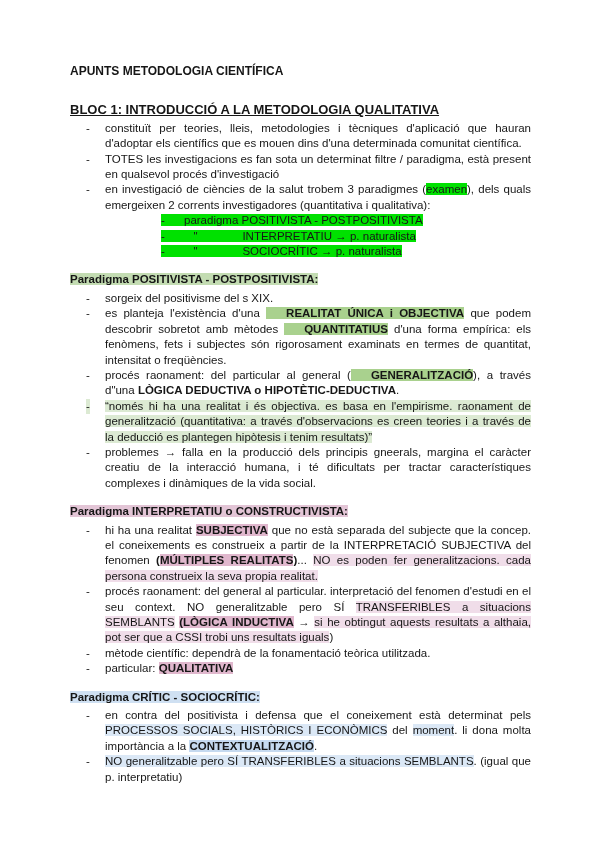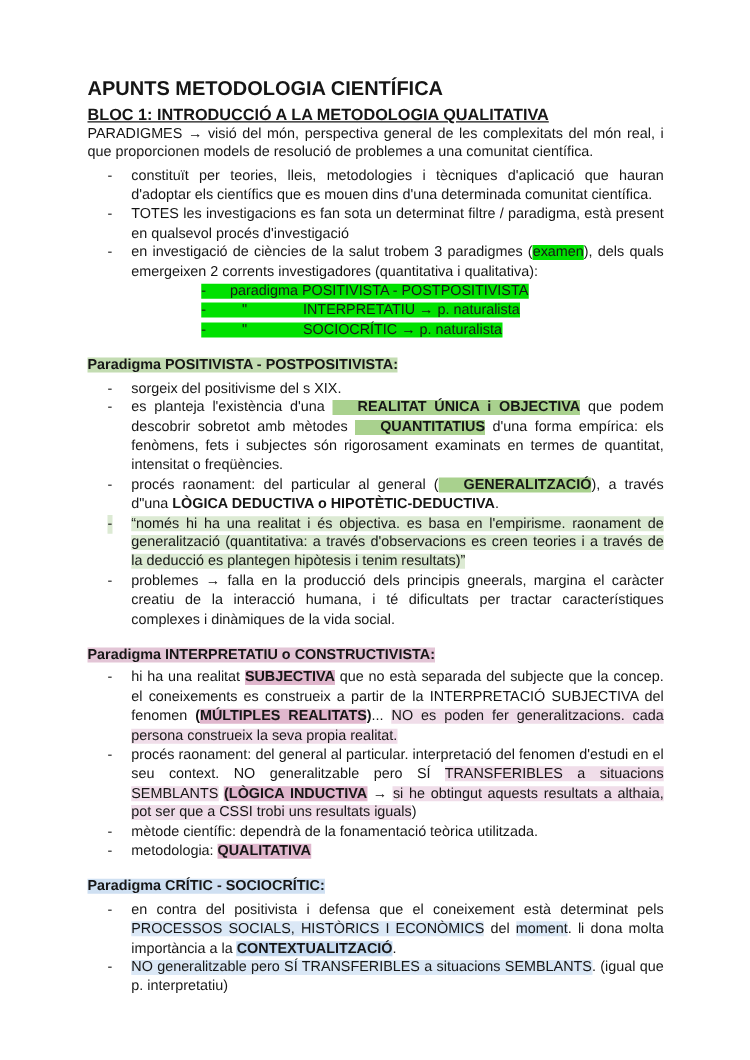--- a/index.html
+++ b/index.html
@@ -8,21 +8,21 @@
     font-family:"Liberation Sans","DejaVu Sans",sans-serif;
     color:#161616;
   }
   .page{
     box-sizing:border-box;
     width:600px;height:848px;
     padding:64px 69px 0 70px;
     font-size:11.5px;
     line-height:15.4px;
   }
-  .title{font-weight:700;font-size:16px;margin-bottom:5px;}
+  .title{font-weight:700;font-size:12px;margin-bottom:23px;}
   .heading{font-weight:700;font-size:13px;text-decoration:underline;}
   .para{text-align:justify;}
   .bullets{margin-top:3px;}
   .bullet{position:relative;padding-left:35px;text-align:justify;}
   .bullet .marker{position:absolute;left:16px;top:0;}
   .green-rows{margin-left:53px;}
   .green-row{white-space:pre;padding-left:38px;}
   .section{margin-top:13px;}
   .section-header{margin-bottom:0;}
   .b{font-weight:700;}
@@ -40,21 +40,20 @@
 </style>
 </head>
 <body>
 
 <div class="page">
 
   <div class="title">APUNTS METODOLOGIA CIENTÍFICA</div>
 
   <div class="heading">BLOC 1: INTRODUCCIÓ A LA METODOLOGIA QUALITATIVA</div>
 
-  <div class="para"><span class="run ">PARADIGMES → visió del món, perspectiva general de les complexitats del món real, i que proporcionen models de resolució de problemes a una comunitat científica.</span></div>
 
   <div class="bullets">
     <div class="bullet"><span class="marker ">-</span><span><span class="run ">constituït per teories, lleis, metodologies i tècniques d'aplicació que hauran d'adoptar els científics que es mouen dins d'una determinada comunitat científica.</span></span></div>
     <div class="bullet"><span class="marker ">-</span><span><span class="run ">TOTES les investigacions es fan sota un determinat filtre / paradigma, està present en qualsevol procés d'investigació</span></span></div>
     <div class="bullet"><span class="marker ">-</span><span><span class="run ">en investigació de ciències de la salut trobem 3 paradigmes (</span><span class="run hl-bg">examen</span><span class="run ">), dels quals emergeixen 2 corrents investigadores (quantitativa i qualitativa):</span></span></div>
     <div class="green-rows">
       <div class="green-row"><span class="hl-bg">-      paradigma POSITIVISTA - POSTPOSITIVISTA</span></div>
       <div class="green-row"><span class="hl-bg">-         "              INTERPRETATIU → p. naturalista</span></div>
       <div class="green-row"><span class="hl-bg">-         "              SOCIOCRÍTIC → p. naturalista</span></div>
     </div>
@@ -74,21 +73,21 @@
   </div>
 
   <div class="section">
     <div class="section-header">
       <span class="b hl-ph">Paradigma INTERPRETATIU o CONSTRUCTIVISTA:</span>
     </div>
     <div class="bullets">
       <div class="bullet"><span class="marker ">-</span><span><span class="run ">hi ha una realitat </span><span class="run b hl-pt">SUBJECTIVA</span><span class="run "> que no està separada del subjecte que la concep. el coneixements es construeix a partir de la INTERPRETACIÓ SUBJECTIVA del fenomen </span><span class="run b">(</span><span class="run b hl-pt">MÚLTIPLES REALITATS</span><span class="run b">)</span><span class="run ">... </span><span class="run hl-p3">NO es poden fer generalitzacions. cada persona construeix la seva propia realitat.</span></span></div>
       <div class="bullet"><span class="marker ">-</span><span><span class="run ">procés raonament: del general al particular. interpretació del fenomen d'estudi en el seu context. NO generalitzable pero SÍ </span><span class="run hl-p3">TRANSFERIBLES a situacions SEMBLANTS</span><span class="run "> </span><span class="run b hl-pt">(LÒGICA INDUCTIVA</span><span class="run "> → </span><span class="run hl-p3">si he obtingut aquests resultats a althaia, pot ser que a CSSI trobi uns resultats iguals</span><span class="run ">)</span></span></div>
       <div class="bullet"><span class="marker ">-</span><span><span class="run ">mètode científic: dependrà de la fonamentació teòrica utilitzada.</span></span></div>
-      <div class="bullet"><span class="marker ">-</span><span><span class="run ">metodologia: </span><span class="run b hl-pt">QUALITATIVA</span></span></div>
+      <div class="bullet"><span class="marker ">-</span><span><span class="run ">particular: </span><span class="run b hl-pt">QUALITATIVA</span></span></div>
     </div>
   </div>
 
   <div class="section">
     <div class="section-header">
       <span class="b hl-bh">Paradigma CRÍTIC - SOCIOCRÍTIC:</span>
     </div>
     <div class="bullets">
       <div class="bullet"><span class="marker ">-</span><span><span class="run ">en contra del positivista i defensa que el coneixement està determinat pels </span><span class="run hl-b3">PROCESSOS SOCIALS, HISTÒRICS I ECONÒMICS</span><span class="run "> del </span><span class="run hl-b3">moment</span><span class="run ">. li dona molta importància a la </span><span class="run b hl-bt">CONTEXTUALITZACIÓ</span><span class="run ">.</span></span></div>
       <div class="bullet"><span class="marker ">-</span><span><span class="run hl-b3">NO generalitzable pero SÍ TRANSFERIBLES a situacions SEMBLANTS</span><span class="run ">. (igual que p. interpretatiu)</span></span></div>

